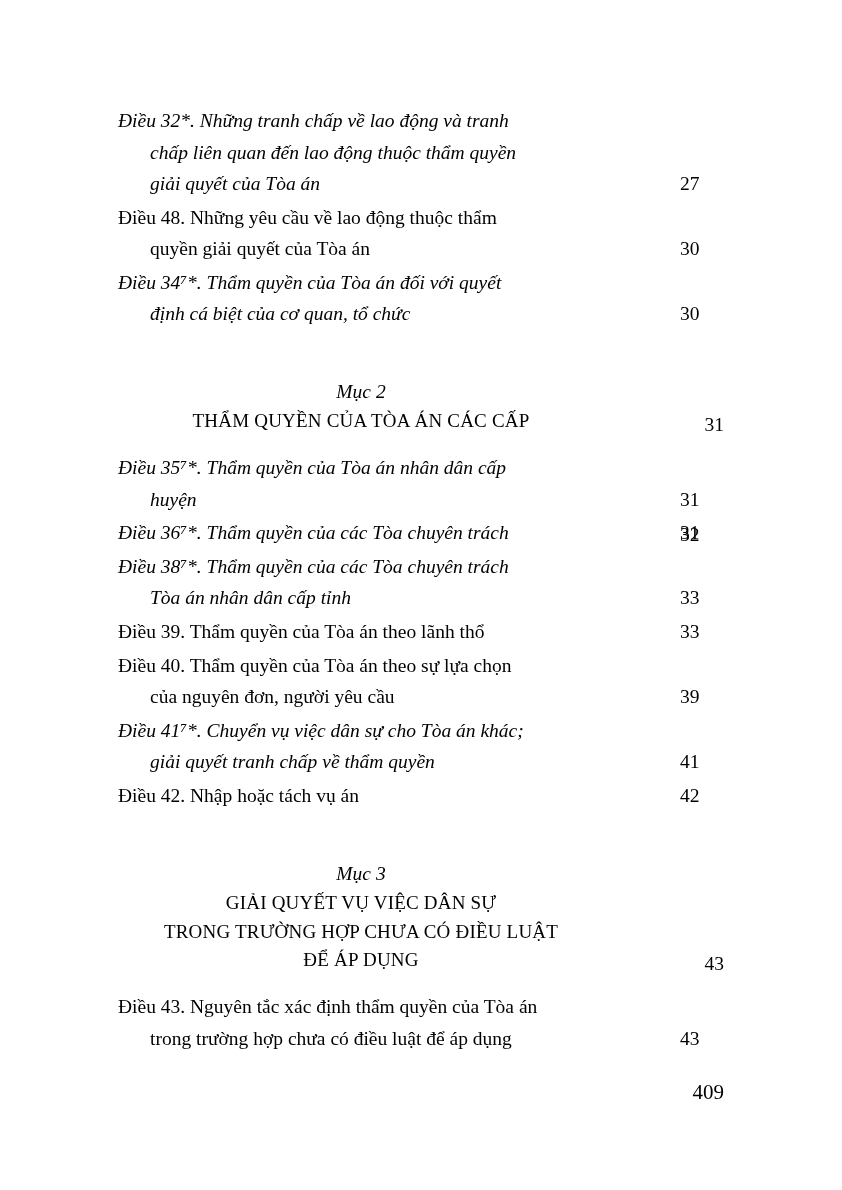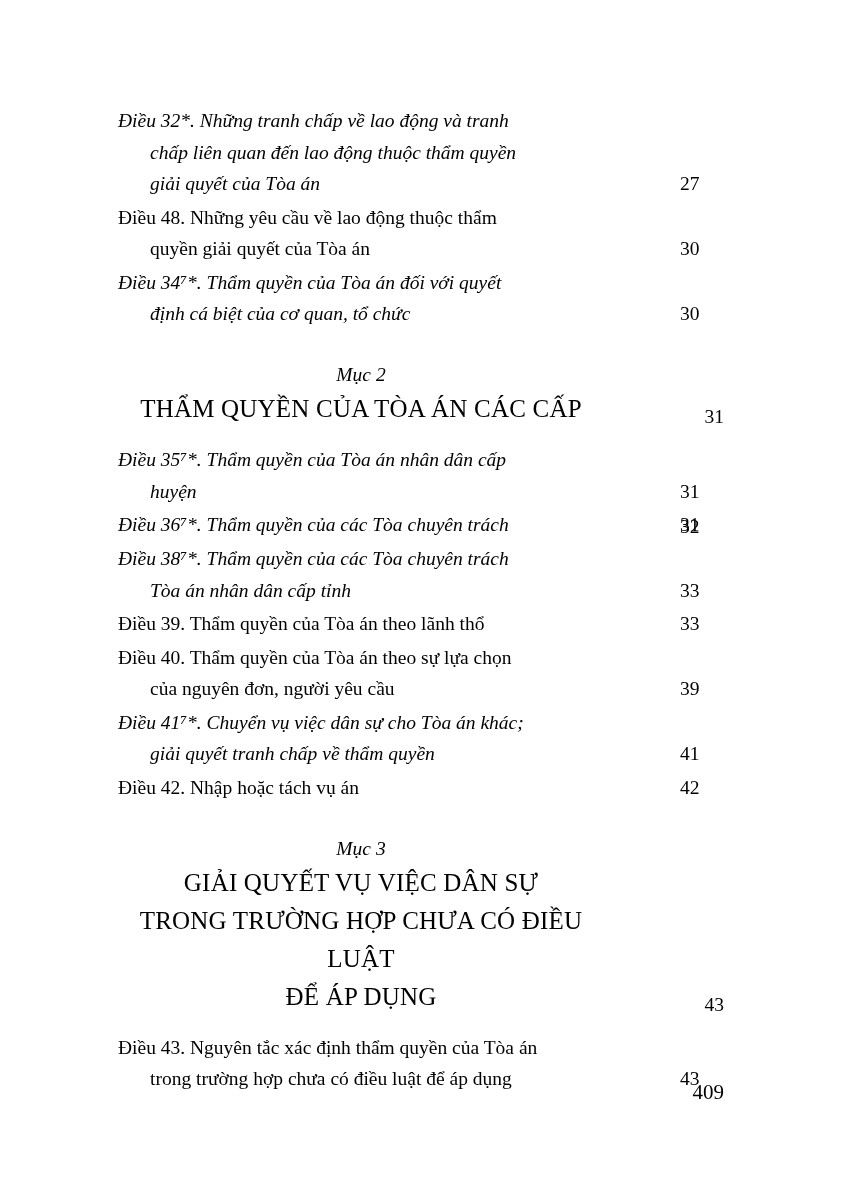--- a/index.html
+++ b/index.html
@@ -55,33 +55,33 @@
     bottom: 0;
     width: 44px;
     font-size: 19.5px;
     font-style: normal;
   }
   .italic { font-style: italic; }
 
   
   .section {
     position: relative;
-    margin-top: 30px;
+    margin-top: 47px;
     margin-bottom: 16px;
   }
   .section .muc {
     text-align: center;
     font-style: italic;
     font-size: 19.5px;
     width: 486px;
     line-height: 1.55;
   }
   .section .title {
     text-align: center;
-    font-size: 25px;
+    font-size: 19px;
     width: 486px;
     line-height: 1.52;
     letter-spacing: 0.2px;
   }
   .section .pagenum {
     position: absolute;
     right: 0;
     bottom: 0;
     width: 44px;
     text-align: right;

